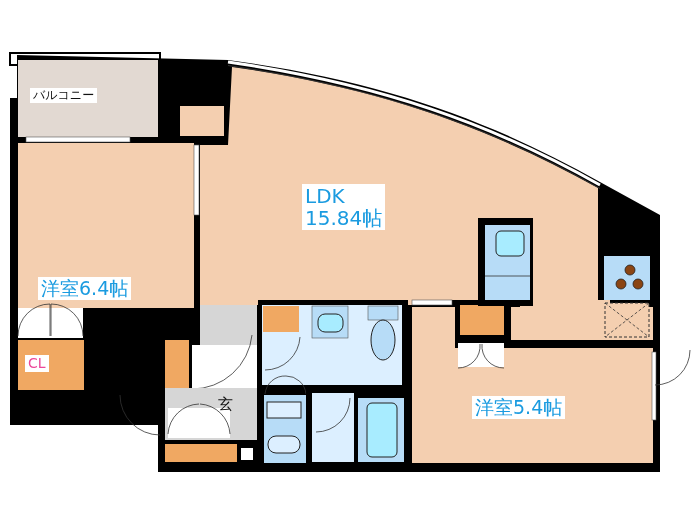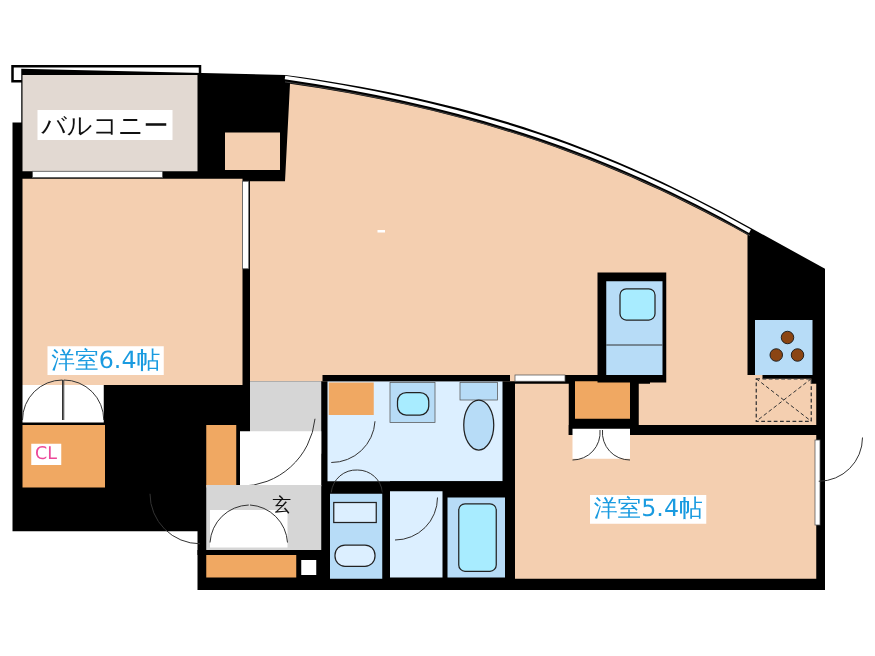--- a/index.html
+++ b/index.html
@@ -100,19 +100,21 @@
 
   <rect x="604" y="256" width="46" height="44" fill="#b7dcf7"></rect>
   <circle cx="630" cy="270" r="5" fill="#8b4513" stroke="#222" stroke-width="0.8"></circle>
   <circle cx="621" cy="284" r="5" fill="#8b4513" stroke="#222" stroke-width="0.8"></circle>
   <circle cx="638" cy="284" r="5" fill="#8b4513" stroke="#222" stroke-width="0.8"></circle>
 
   <rect x="605" y="303" width="44" height="34" fill="#f4cfb0" stroke="#333" stroke-width="1" stroke-dasharray="3,2"></rect>
   <path d="M605,303 L649,337 M649,303 L605,337" stroke="#333" stroke-width="0.8" stroke-dasharray="3,2"></path>
 </svg>
 
-<div class="label black" style="left:30px;top:88px;font-size:20px;">バルコニー</div>
+<div class="label black" style="left:30px;top:88px;font-size:12px;">バルコニー</div>
 <div class="label" style="left:38px;top:229px;font-size:19px;margin-top:48px;">洋室6.4帖</div>
 <div class="label" style="left:302px;top:184px;font-size:20px;">
+  <div>LDK</div>
+  <div>15.84帖</div>
 </div>
 <div class="label" style="left:472px;top:396px;font-size:19px;">洋室5.4帖</div>
 <div class="label orange" style="left:25px;top:355px;font-size:14px;">CL</div>
 <div class="label black" style="left:215px;top:395px;font-size:15px;background:transparent;">玄</div>
 
 </body></html>

